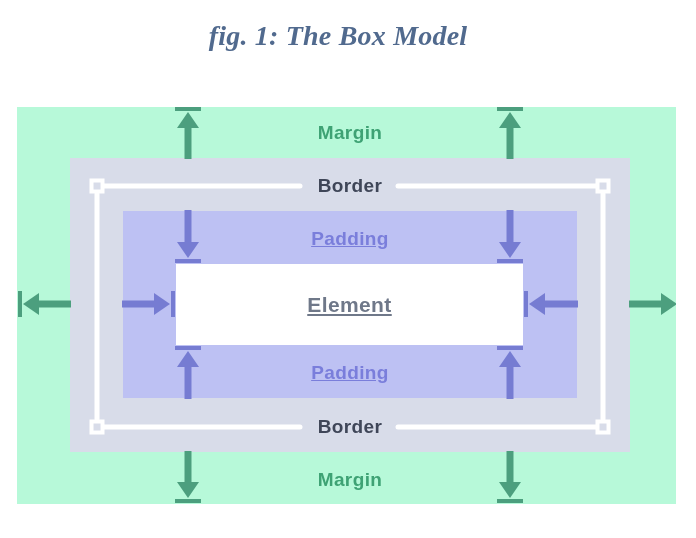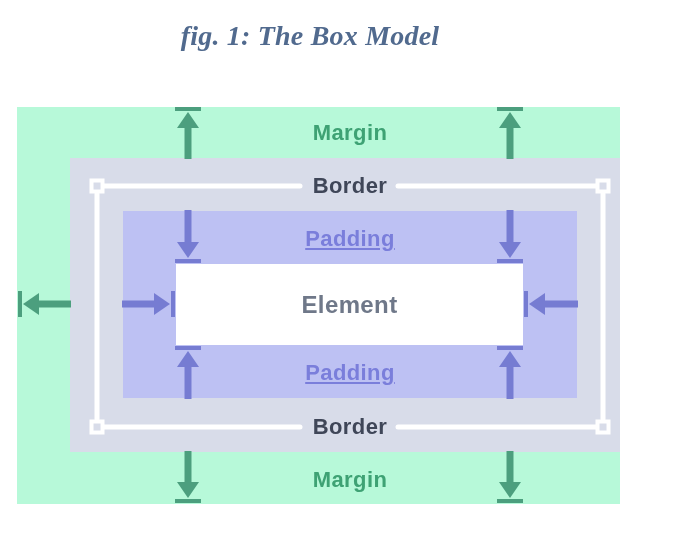--- a/index.html
+++ b/index.html
@@ -3,21 +3,21 @@
 <meta charset="utf-8">
 <style>
   html, body {
     margin: 0;
     padding: 0;
     background: #ffffff;
     font-family: "Liberation Sans", sans-serif;
   }
   .stage {
     position: relative;
-    width: 620px;
+    width: 676px;
     height: 538px;
     background: #ffffff;
     overflow: hidden;
   }
   .figure-title {
     position: absolute;
     top: 20px;
     left: 0;
     width: 100%;
     text-align: center;
@@ -50,33 +50,34 @@
     position: absolute;
     left: 0; top: 0;
     width: 696px; height: 538px;
   }
   .band-label {
     position: absolute;
     left: 200px;
     width: 300px;
     text-align: center;
     font-weight: 700;
-    font-size: 22px;
+    font-size: 19px;
     line-height: 24px;
     letter-spacing: 0.4px;
     pointer-events: none;
   }
   .t-margin  { color: var(--margin-text, #3ea274); }
   .t-border  { color: var(--border-text, #3f4658); }
   .t-padding { color: var(--padding-text, #7a7edb); text-decoration: underline; }
   .t-element {
     color: var(--element-text, #6f7889);
     font-weight: 700;
-    font-size: 24px;
+    font-size: 21px;
     letter-spacing: 0.4px;
+    text-decoration: underline;
   }
   .y-margin-top    { top: 121px; }
   .y-border-top    { top: 174px; }
   .y-padding-top   { top: 227px; }
   .y-padding-bottom{ top: 361px; }
   .y-border-bottom { top: 415px; }
   .y-margin-bottom { top: 468px; }
 
   .border-line { stroke: var(--border-line, #ffffff); stroke-width: 5; stroke-linecap: round; }
   .handle-rect { fill: var(--border-bg, #d8dce9); stroke: var(--border-line, #ffffff); stroke-width: 4; }

